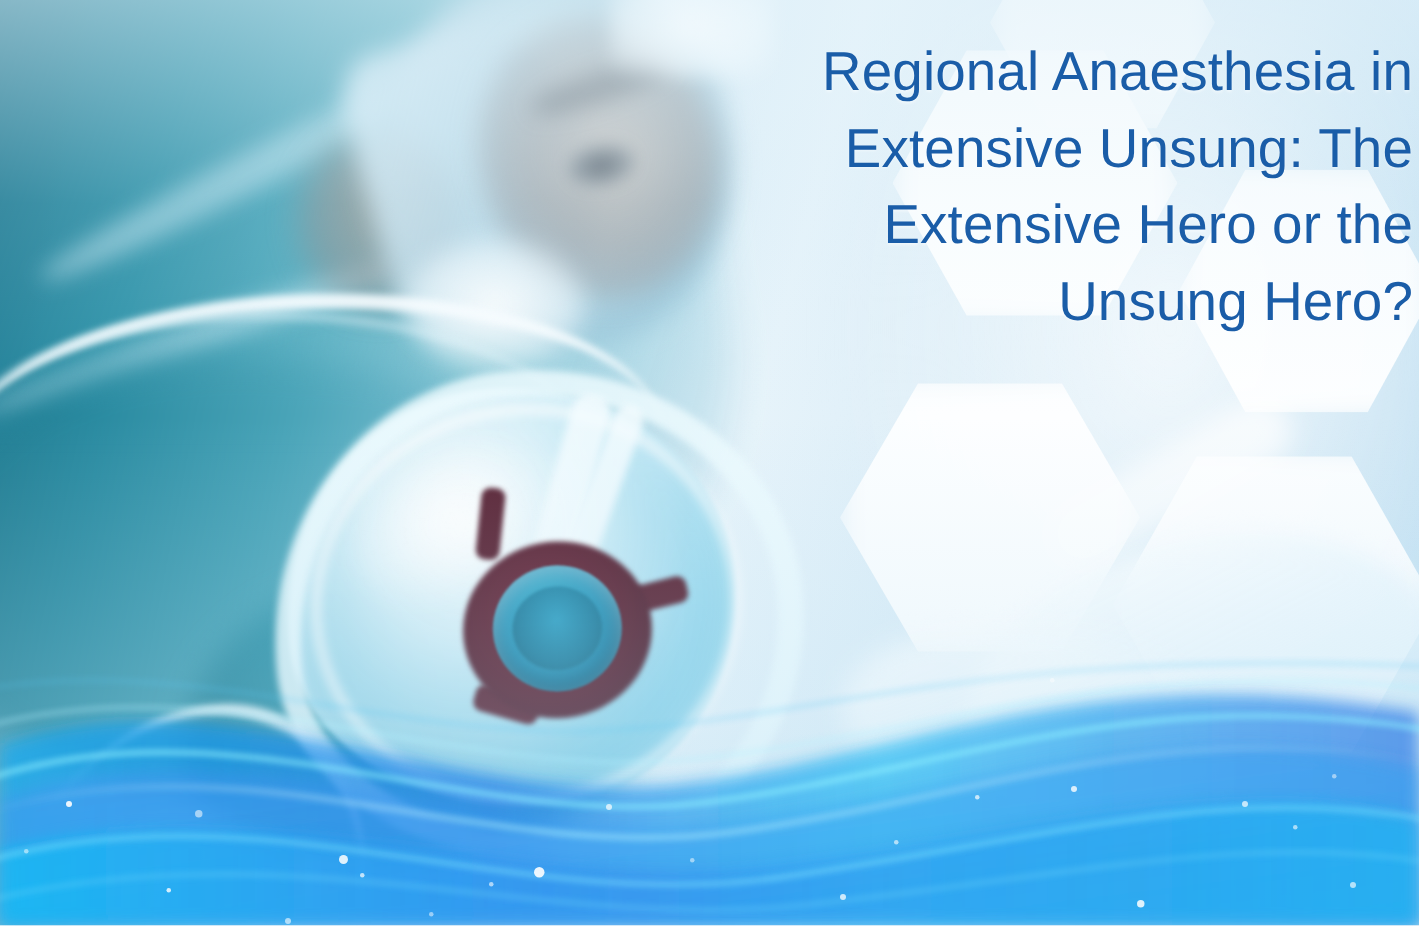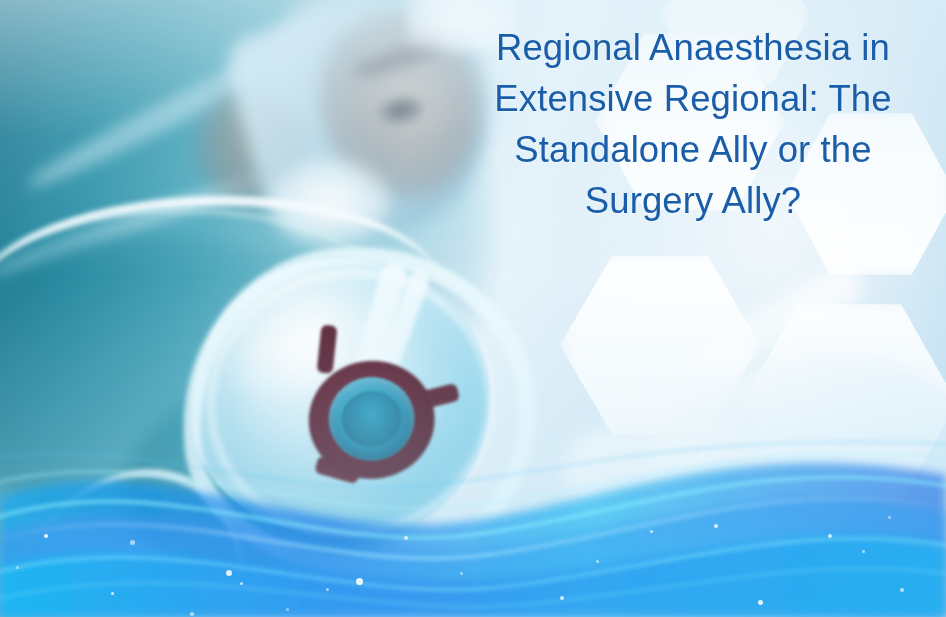--- a/index.html
+++ b/index.html
@@ -258,21 +258,21 @@
   .waves{position:absolute;left:0;bottom:0;width:946px;height:190px;}
   .waves svg{display:block;}
 
   
   .dot{position:absolute;border-radius:50%;background:#ffffff;filter:blur(.4px);}
 
   
   .headline{
     position:absolute;
     left:444px;top:22px;width:498px;
-    text-align:center;
+    text-align:right;
     color:#1a5da8;
     font-family:"Liberation Sans","DejaVu Sans",sans-serif;
     font-size:36.5px;
     line-height:51px;
     font-weight:400;
     letter-spacing:.1px;
     text-shadow:0 1px 2px rgba(255,255,255,.5);
   }
   .headline .ln{display:block;white-space:nowrap;}
 
@@ -413,19 +413,19 @@
   <div class="dot" style="left:828px;top:534px;width:4px;height:4px;opacity:.7"></div>
   <div class="dot" style="left:862px;top:550px;width:3px;height:3px;opacity:.6"></div>
   <div class="dot" style="left:900px;top:588px;width:4px;height:4px;opacity:.65"></div>
   <div class="dot" style="left:888px;top:516px;width:3px;height:3px;opacity:.5"></div>
   <div class="dot" style="left:700px;top:452px;width:3px;height:3px;opacity:.45"></div>
   <div class="dot" style="left:16px;top:566px;width:3px;height:3px;opacity:.5"></div>
   <div class="dot" style="left:286px;top:608px;width:3px;height:3px;opacity:.5"></div>
 
   <div class="headline">
     <span class="ln">Regional Anaesthesia in</span>
-    <span class="ln">Extensive Regional: The</span>
-    <span class="ln">Standalone Ally or the</span>
-    <span class="ln">Surgery Ally?</span>
+    <span class="ln">Extensive Unsung: The</span>
+    <span class="ln">Extensive Hero or the</span>
+    <span class="ln">Unsung Hero?</span>
   </div>
 
 
 </div>
 
 </body></html>

